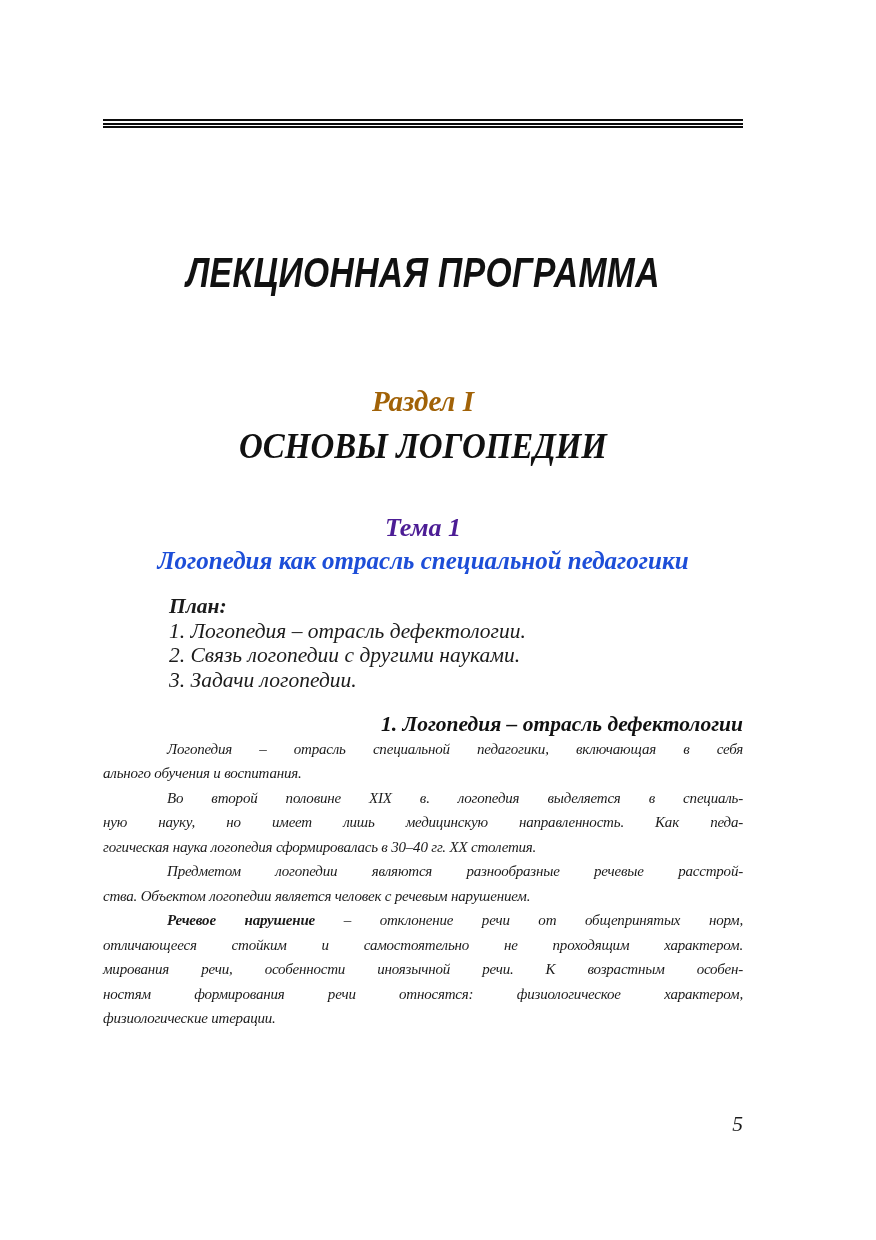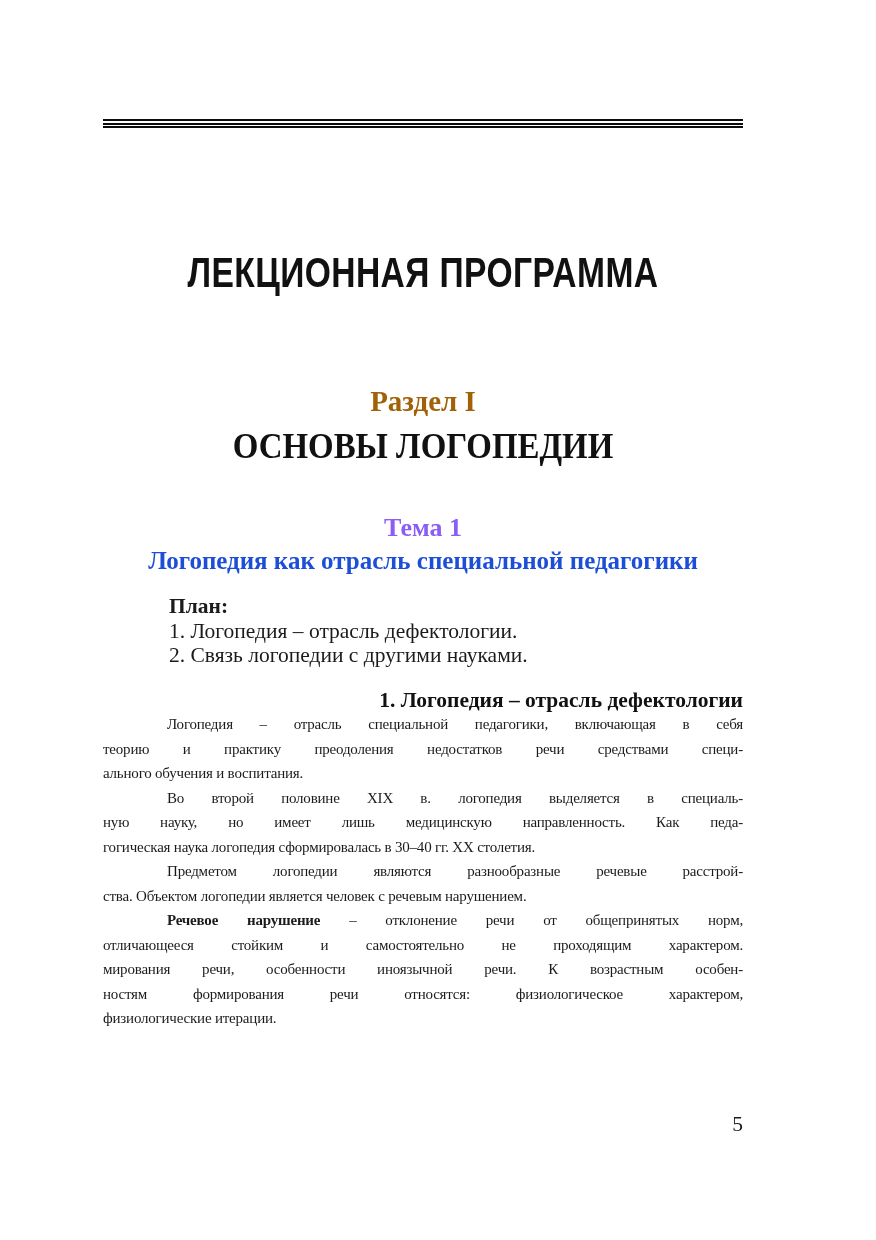--- a/index.html
+++ b/index.html
@@ -1,39 +1,39 @@
 <!DOCTYPE html>
 <html><head>
 <meta charset="utf-8">
 <style>
   html,body { margin:0; padding:0; background:#ffffff; }
   .page {
     position:relative; width:792px; height:1240px; background:#ffffff;
-    font-family:"Liberation Serif", serif; color:#1b1b1b; overflow:hidden;
+    font-family:"Liberation Serif", serif; color:#1b1b1b; overflow:hidden;font-style:italic;
   }
   .content { position:absolute; left:103px; top:0; width:640px; }
 
   
   .rule { margin-top:119px; height:5px; border-top:2px solid #0c0c0c;
           border-bottom:2px solid #0c0c0c; position:relative; }
   .rule::after { content:""; position:absolute; left:0; right:0; top:2px;
           height:2px; background:#0c0c0c; }
 
   .main-title {
     margin:124px 0 0; font-family:"Liberation Sans", sans-serif;
     font-weight:bold; font-size:42px; line-height:42px; text-align:center;
     color:#111; transform:scaleX(.80); letter-spacing:.5px; white-space:nowrap;
   }
   .section-label { margin:90px 0 0; font-size:29px; line-height:34px;
     font-weight:bold; text-align:center; color:#a16207; }
   .section-title { margin:7px 0 0; font-size:35px; line-height:44px;
     font-weight:bold; text-align:center; color:#111; transform:scaleX(.94);
     white-space:nowrap; }
   .topic-label { margin:43px 0 0; font-size:26px; line-height:32px;
-    font-weight:bold; text-align:center; color:#8b5cf6; }
+    font-weight:bold; text-align:center; color:#4c1d95; }
   .topic-title { margin:1px 0 0; font-size:25px; line-height:31px;
     font-weight:bold; text-align:center; color:#1d4ed8; white-space:nowrap; }
 
   .plan { margin:18px 0 0 66px; font-size:21.5px; line-height:24.5px; }
   .plan-label { font-weight:bold; }
 
   .lecture-heading { margin-top:20px; text-align:right; font-weight:bold;
     font-size:21.5px; line-height:24.5px; color:#111; }
 
   .para { margin:0; }
@@ -55,28 +55,28 @@
     <h2 class="section-label">Раздел I</h2>
     <h2 class="section-title">ОСНОВЫ ЛОГОПЕДИИ</h2>
     <h3 class="topic-label">Тема 1</h3>
     <h3 class="topic-title">Логопедия как отрасль специальной педагогики</h3>
 
     <div class="plan">
       <div class="plan-label">План:</div>
       <div id="plan-items">
           <div class="plan-item">1. Логопедия – отрасль дефектологии.</div>
           <div class="plan-item">2. Связь логопедии с другими науками.</div>
+          <div class="plan-item">3. Задачи логопедии.</div>
         </div>
     </div>
 
     <div class="lecture-heading">1. Логопедия – отрасль дефектологии</div>
     <div id="paragraphs">
         <div class="para">
           <div class="line indent just"><span>Логопедия – отрасль специальной педагогики, включающая в себя</span></div>
-          <div class="line just"><span>теорию и практику преодоления недостатков речи средствами специ-</span></div>
           <div class="line"><span>ального обучения и воспитания.</span></div>
         </div>
         <div class="para">
           <div class="line indent just"><span>Во второй половине XIX в. логопедия выделяется в специаль-</span></div>
           <div class="line just"><span>ную науку, но имеет лишь медицинскую направленность. Как педа-</span></div>
           <div class="line"><span>гогическая наука логопедия сформировалась в 30–40 гг. XX столетия.</span></div>
         </div>
         <div class="para">
           <div class="line indent just"><span>Предметом логопедии являются разнообразные речевые расстрой-</span></div>
           <div class="line"><span>ства. Объектом логопедии является человек с речевым нарушением.</span></div>

